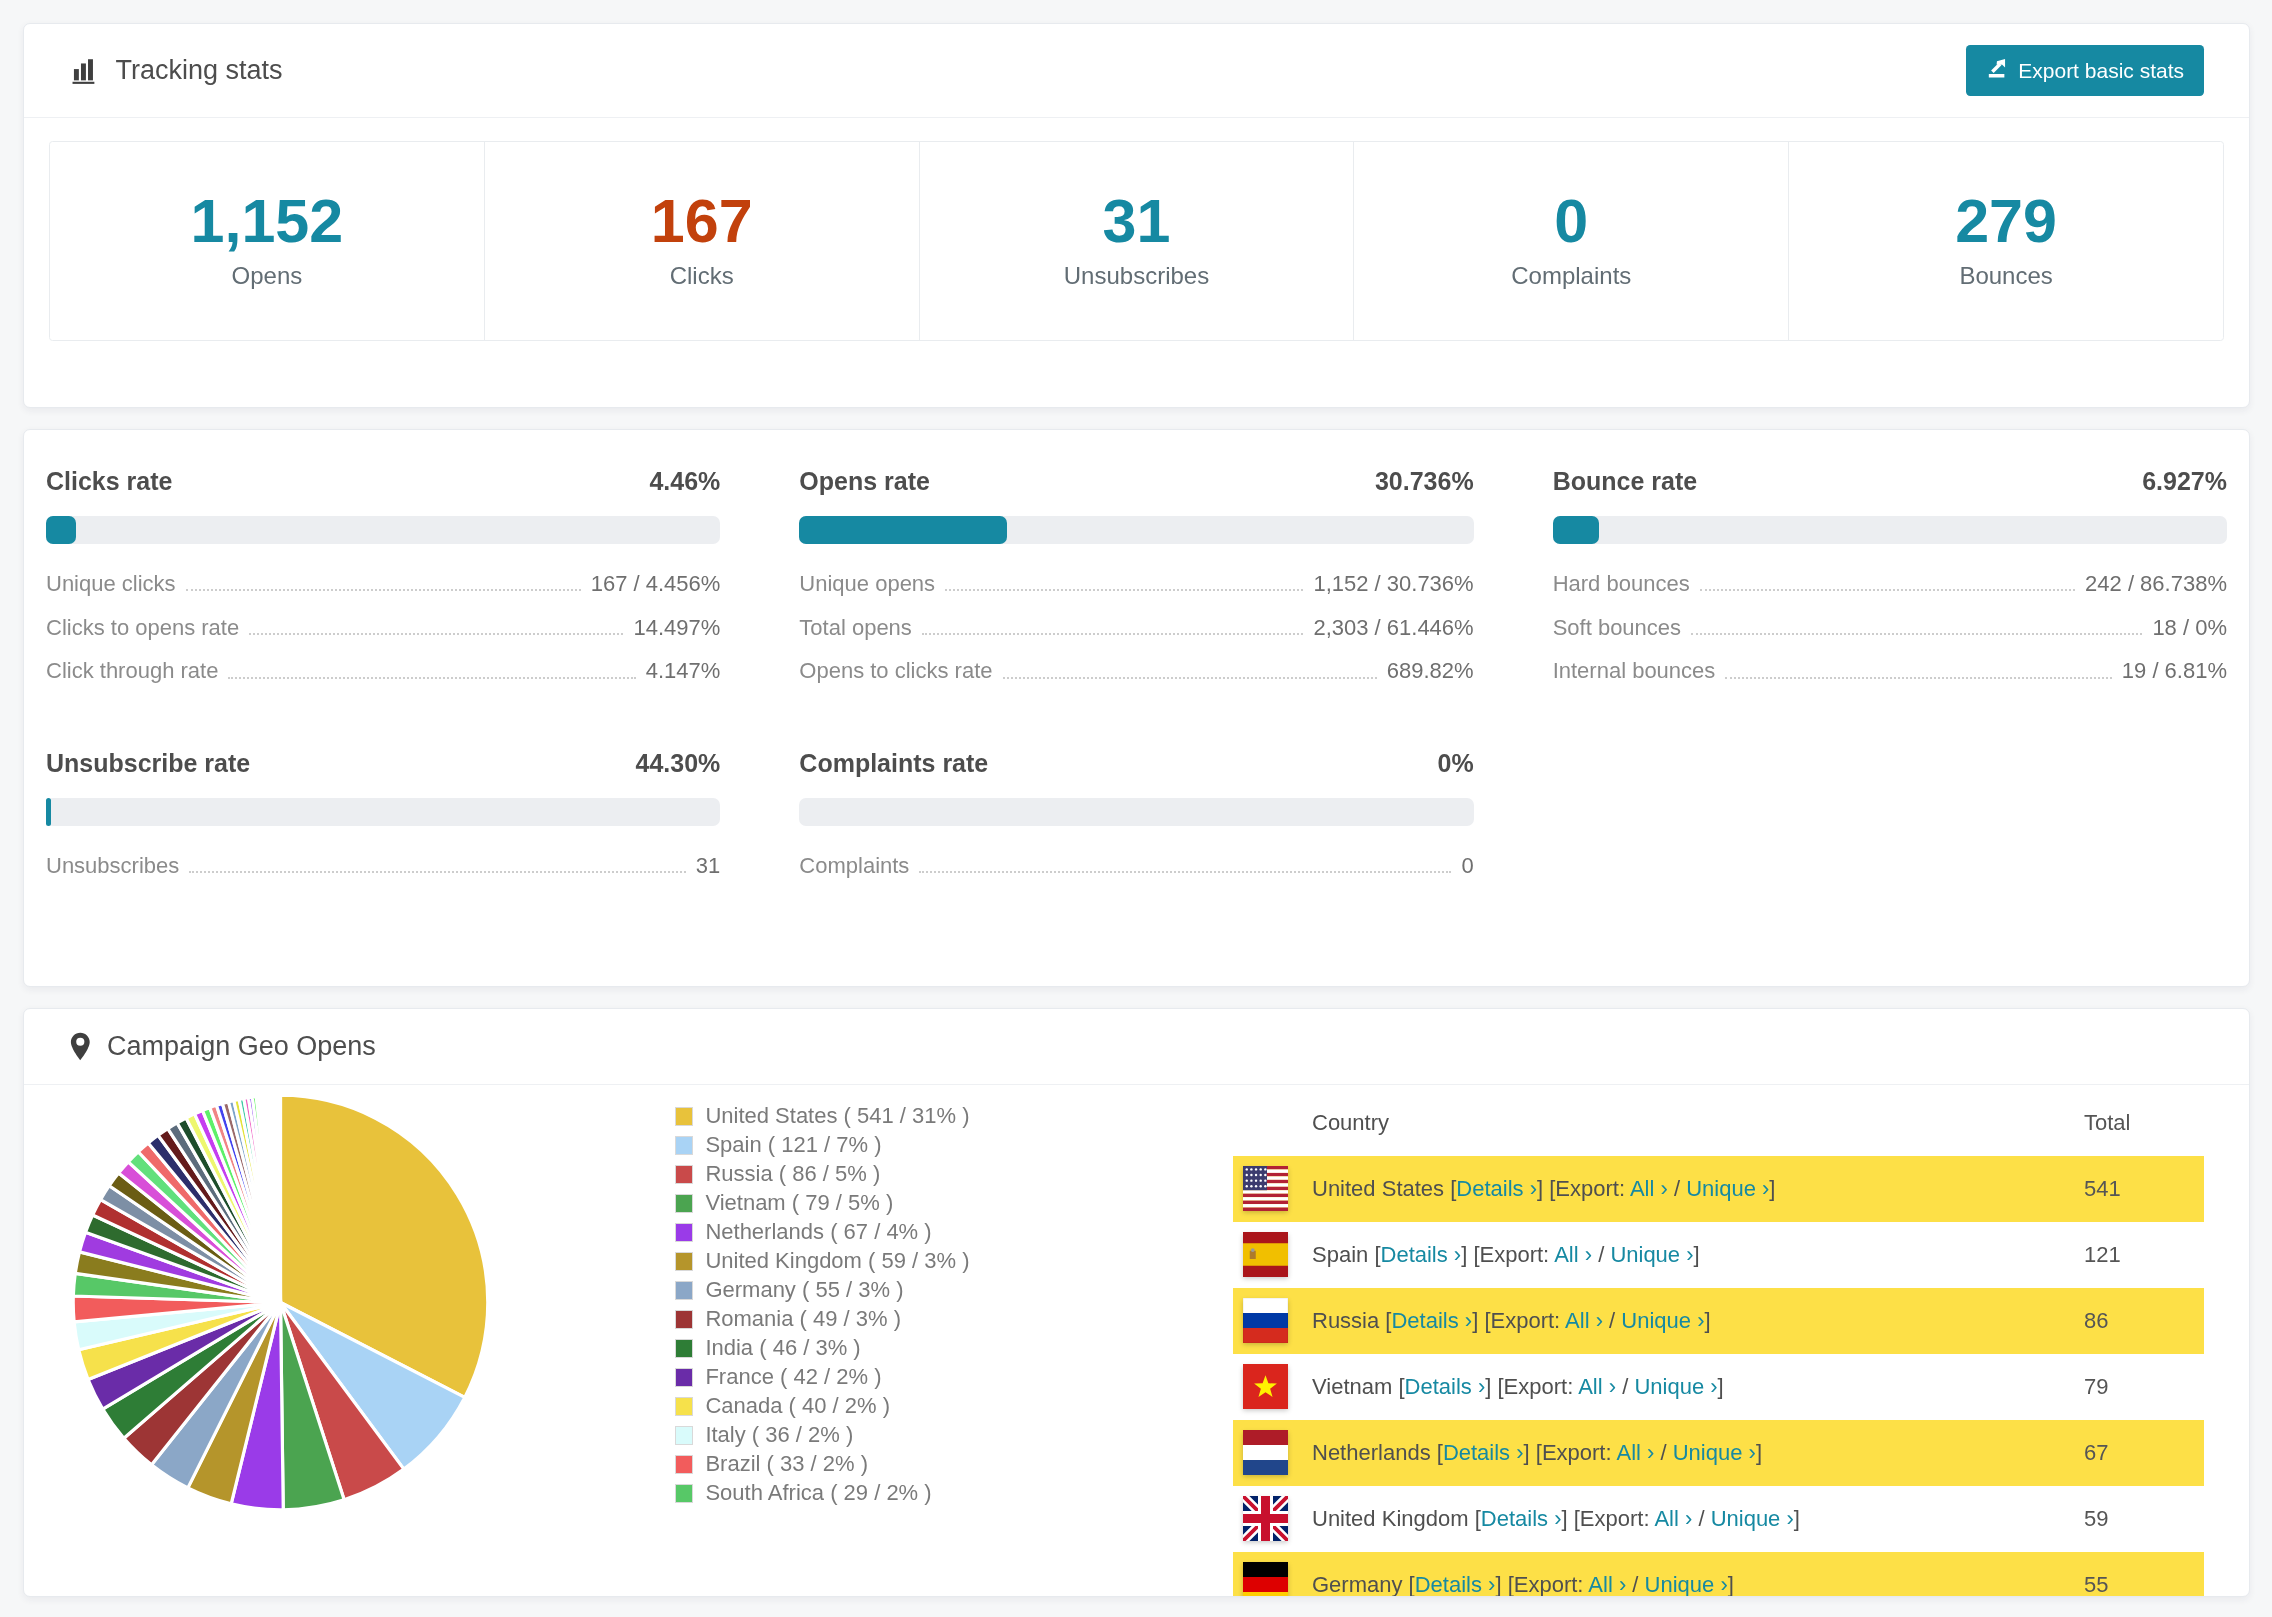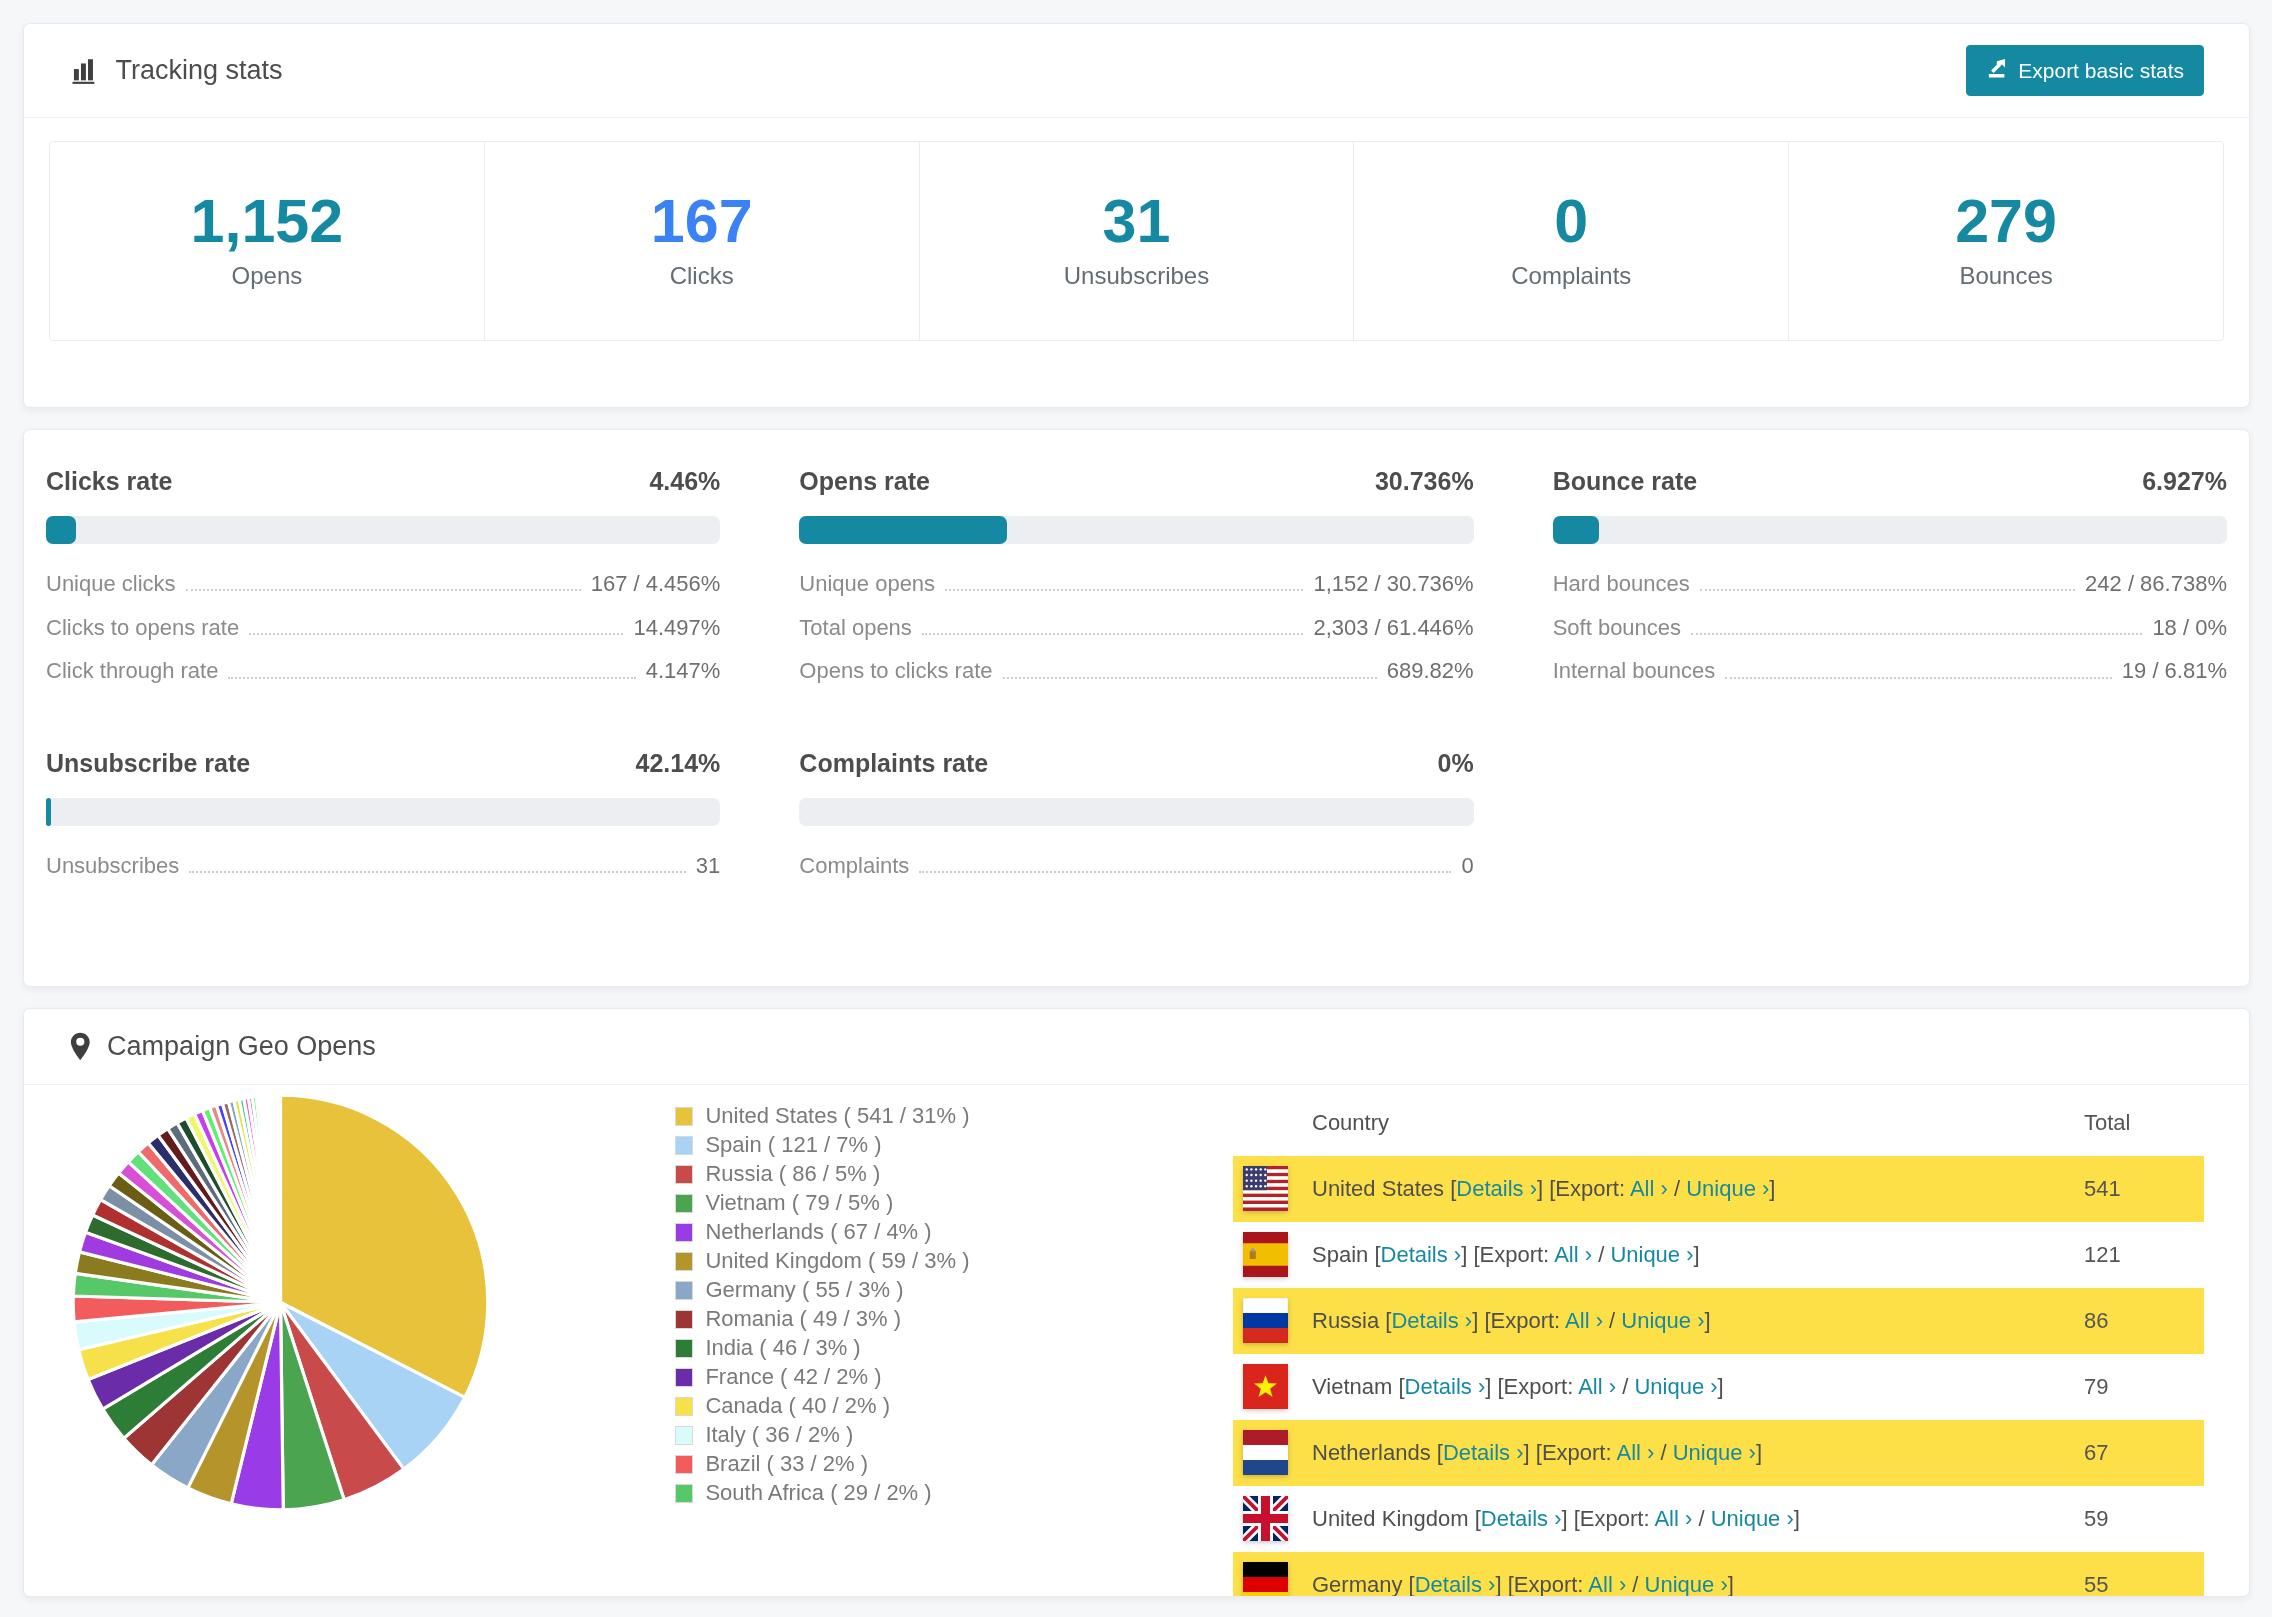--- a/index.html
+++ b/index.html
@@ -91,21 +91,21 @@
       </span>
       <span>Export basic stats</span>
     </button>
   </div>
   <div class="stats-strip" id="stats-strip">
       <div class="stat-cell">
         <div class="stat-value" style="color:#1689a2">1,152</div>
         <div class="stat-label">Opens</div>
       </div>
       <div class="stat-cell">
-        <div class="stat-value" style="color:#3b82f6">167</div>
+        <div class="stat-value" style="color:#c2410c">167</div>
         <div class="stat-label">Clicks</div>
       </div>
       <div class="stat-cell">
         <div class="stat-value" style="color:#1689a2">31</div>
         <div class="stat-label">Unsubscribes</div>
       </div>
       <div class="stat-cell">
         <div class="stat-value" style="color:#1689a2">0</div>
         <div class="stat-label">Complaints</div>
       </div>
@@ -192,21 +192,21 @@
           <div class="stat-row">
             <span class="lbl">Internal bounces</span>
             <span class="leader"></span>
             <span class="val">19 / 6.81%</span>
           </div>
         </div>
       </div>
       <div class="rate-block">
         <div class="rate-head">
           <span class="rate-title">Unsubscribe rate</span>
-          <span class="rate-value">42.14%</span>
+          <span class="rate-value">44.30%</span>
         </div>
         <div class="bar">
           <div class="fill" style="width:0.77%;background:#1689a2"></div>
         </div>
         <div class="rate-rows">
           <div class="stat-row">
             <span class="lbl">Unsubscribes</span>
             <span class="leader"></span>
             <span class="val">31</span>
           </div>

